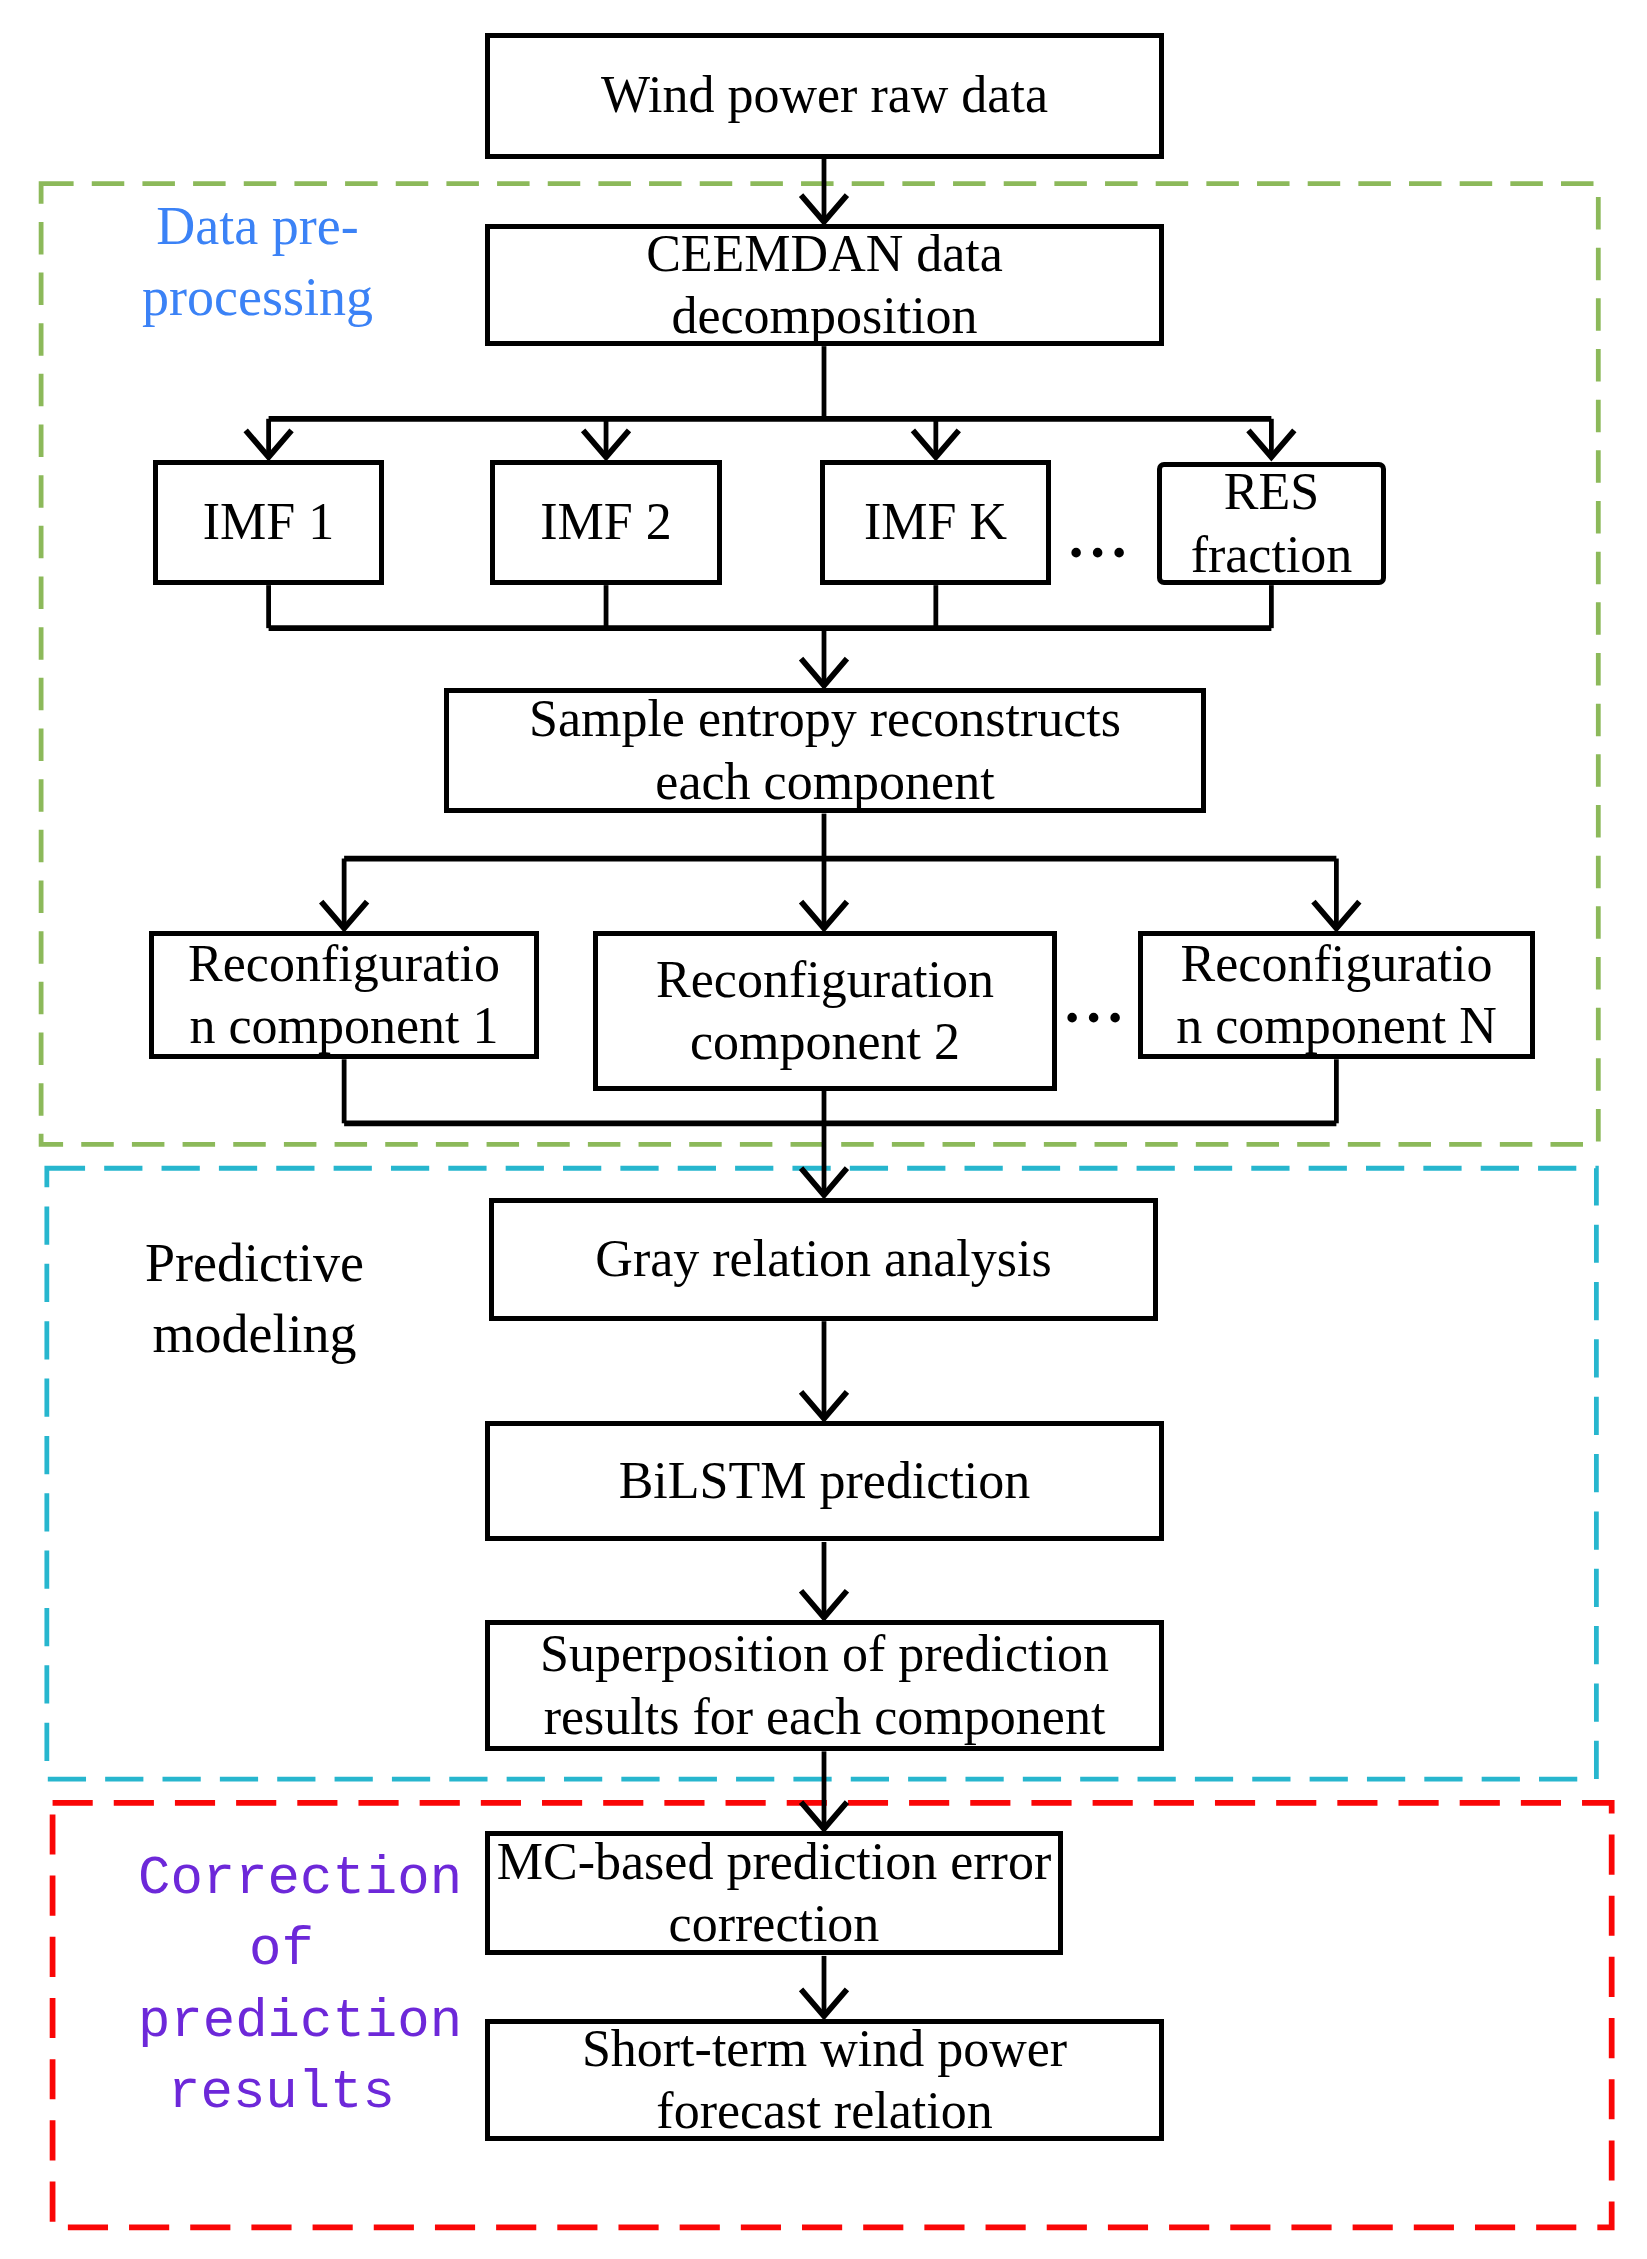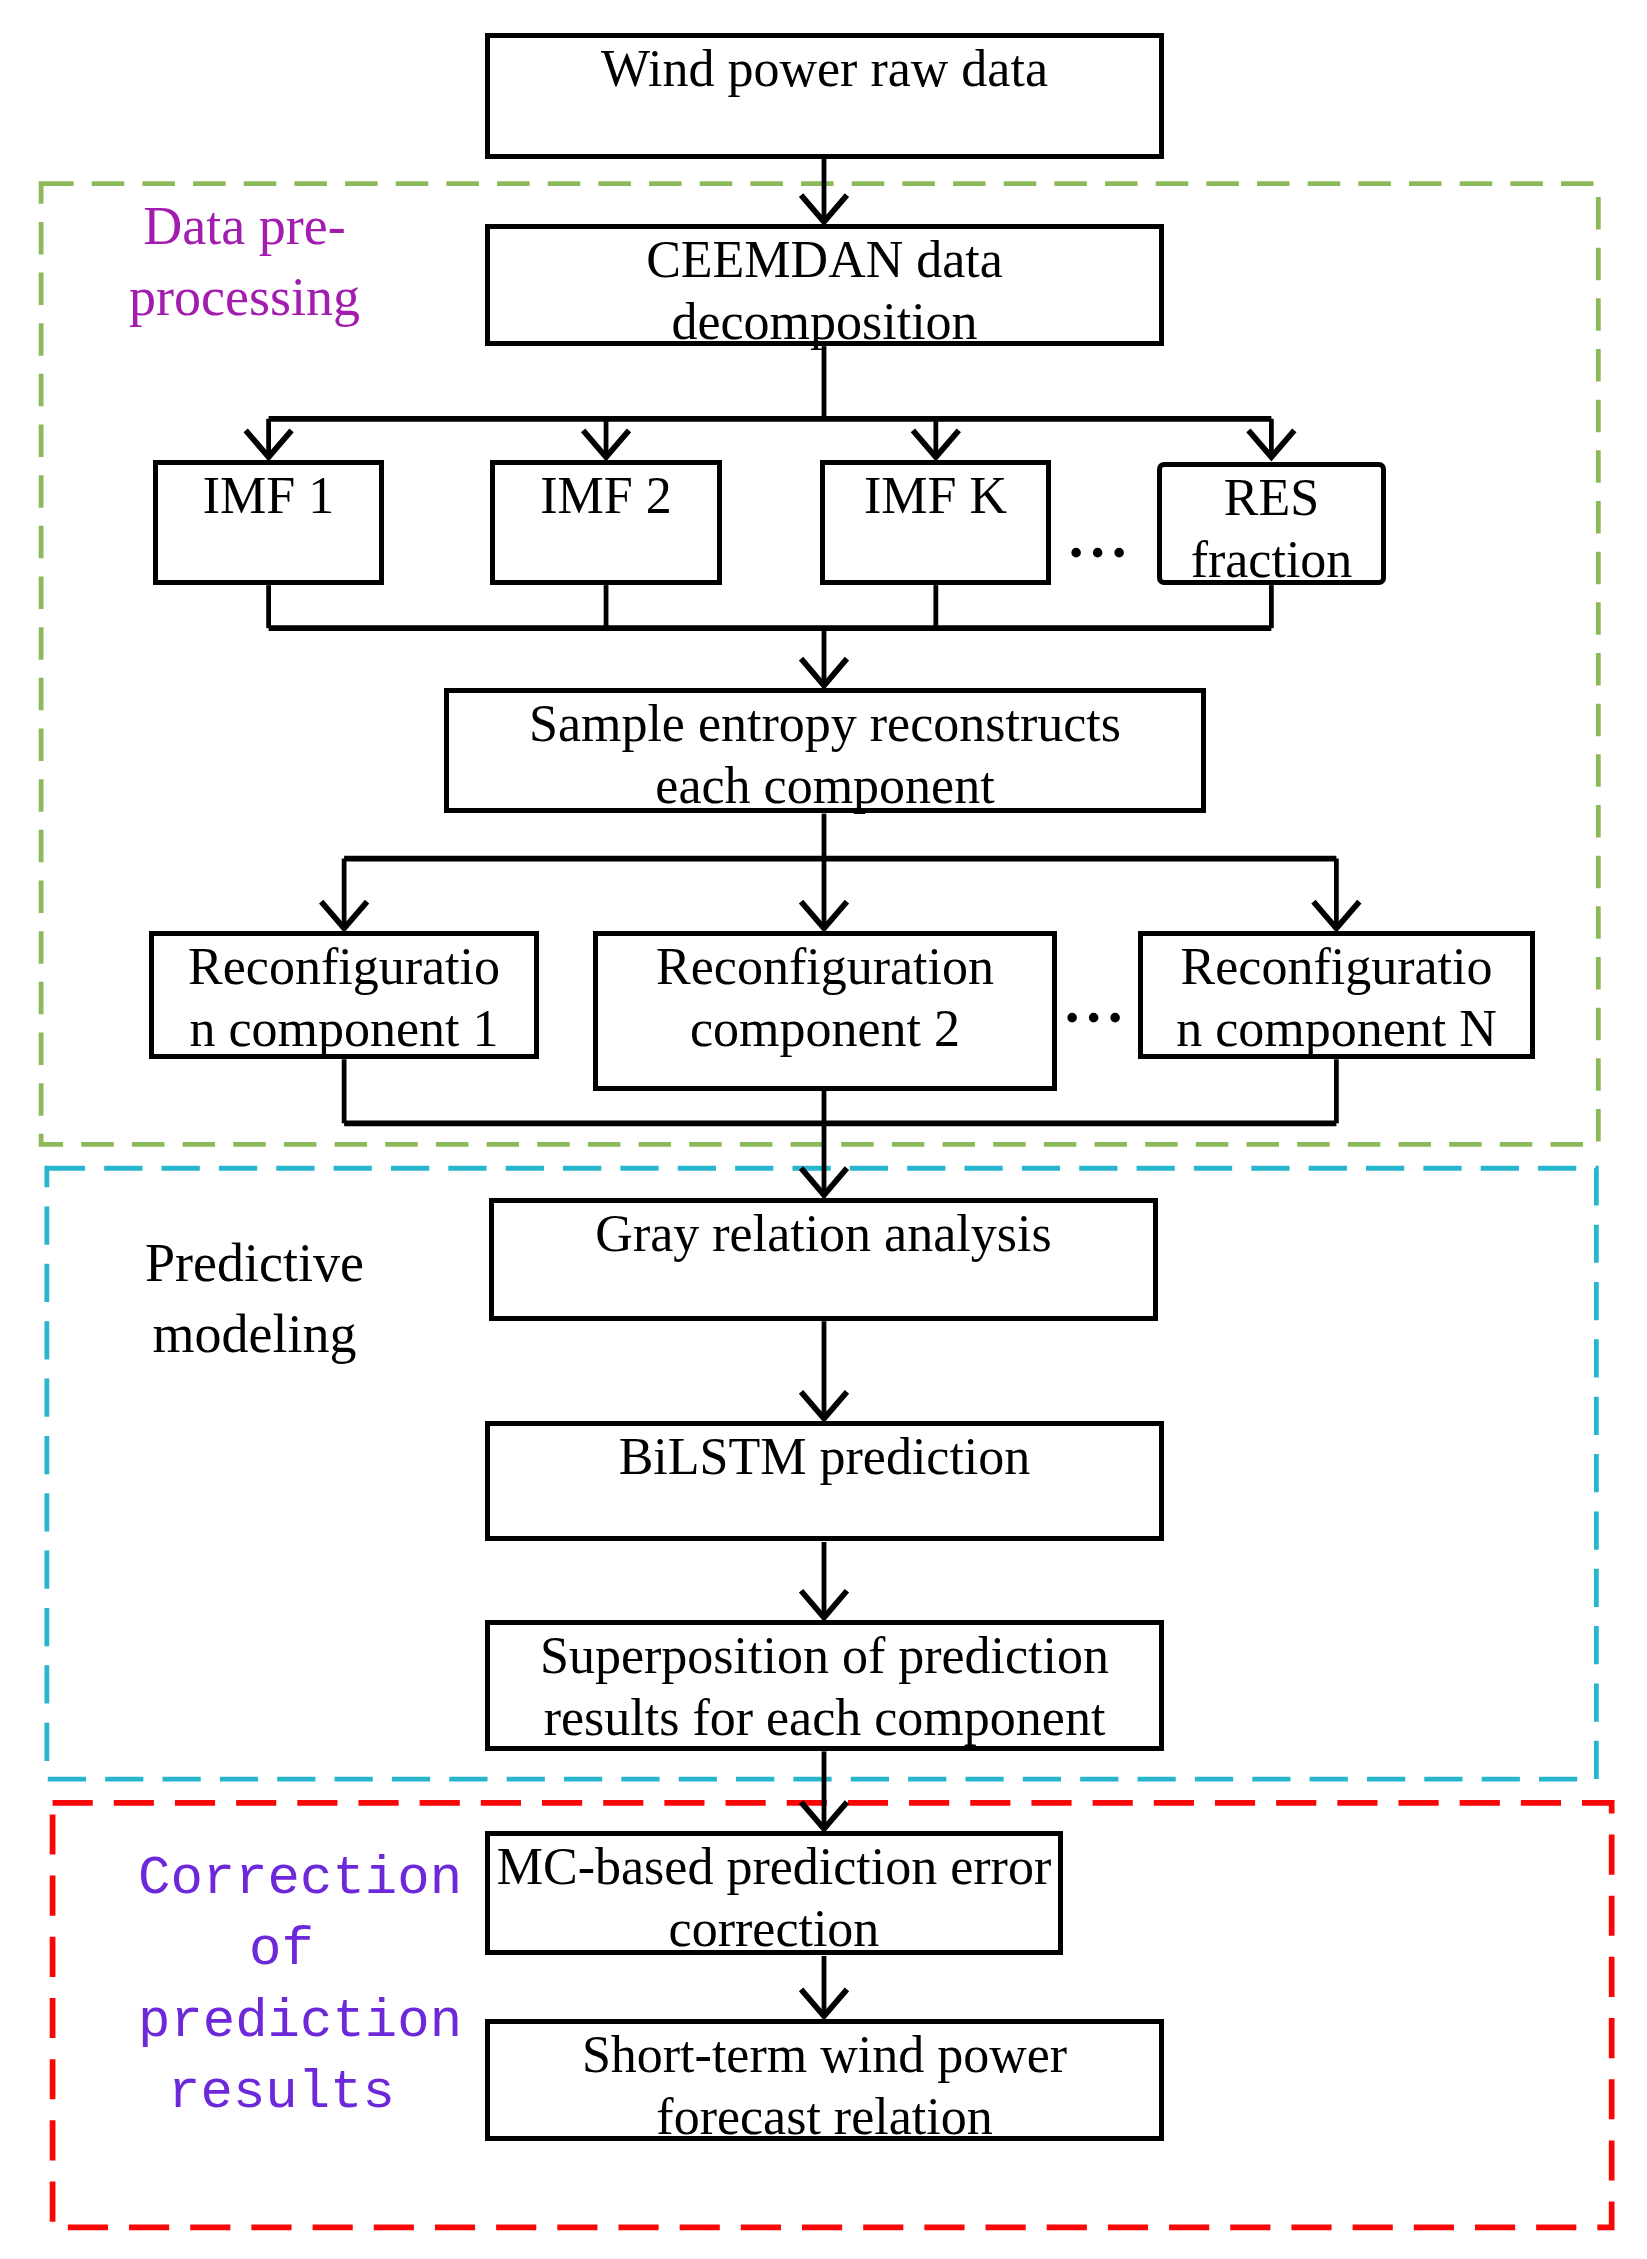--- a/index.html
+++ b/index.html
@@ -9,21 +9,21 @@
     background:#ffffff;
     font-family:"Liberation Serif", serif;
     overflow:hidden;
   }
   #wires{position:absolute;left:0;top:0;width:1648px;height:2260px;}
   .node{
     position:absolute;
     background:#ffffff;
     border:5.7px solid #000000;
     box-sizing:border-box;
-    display:flex;align-items:flex-start;justify-content:center;
+    display:flex;align-items:center;justify-content:center;
     text-align:center;
   }
   .node-label{
     white-space:pre-line;
     font-size:52px;
     line-height:1.2;
     color:#000000;
   }
   .section-label{
     position:absolute;
@@ -99,21 +99,21 @@
       <path d="M838,943 L862,971 L886,943"></path>
       <path d="M1374,943 L1398,971 L1422,943"></path>
       <path d="M838,1222 L862,1250 L886,1222"></path>
       <path d="M838,1456 L862,1484 L886,1456"></path>
       <path d="M838,1664 L862,1692 L886,1664"></path>
       <path d="M838,1885 L862,1913 L886,1885"></path>
       <path d="M838,2081 L862,2109 L886,2081"></path>
     </g>
   </svg>
 
-  <div class="section-label" style="left: 101px; top: 191px; width: 287px; color: #a21caf;">Data pre-
+  <div class="section-label" style="left: 114px; top: 191px; width: 287px; color: #3b82f6;">Data pre-
 processing</div>
 
   <div class="section-label" style="left: 111px; top: 1228px; width: 287px; color: #000000;">Predictive
 modeling</div>
 
   <div class="section-label" style="left: 138px; top: 1843px; width: 287px; color: #6d28d9; font-family: Liberation Mono, monospace;">Correction of
 prediction
 results</div>
 
   <div class="node" style="left:485px;top:32.5px;width:679px;height:126px;">

